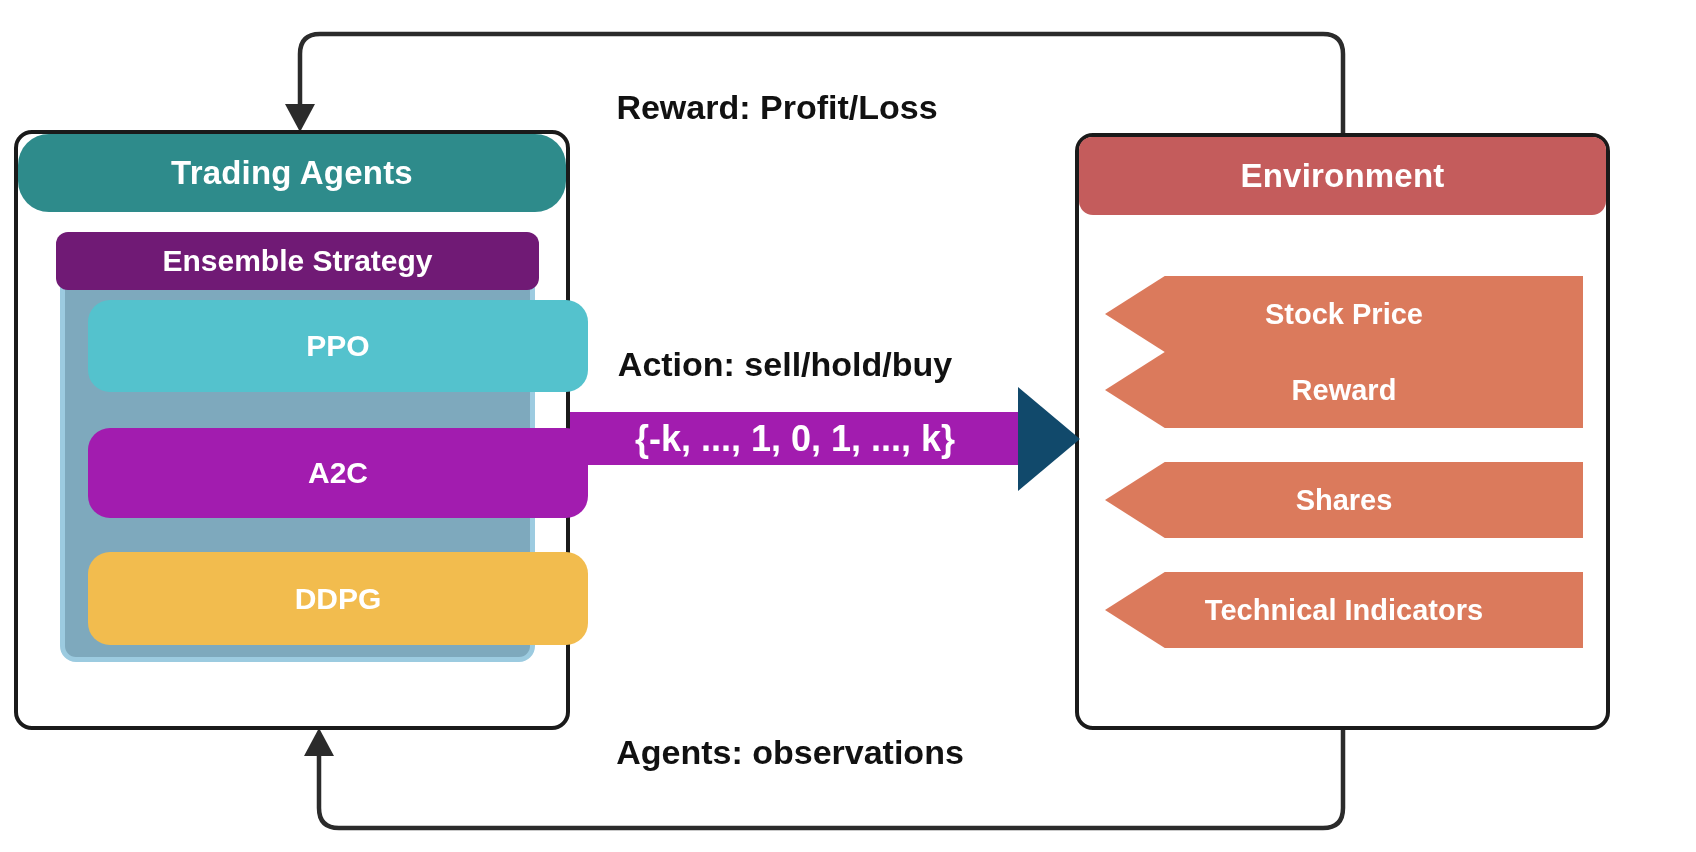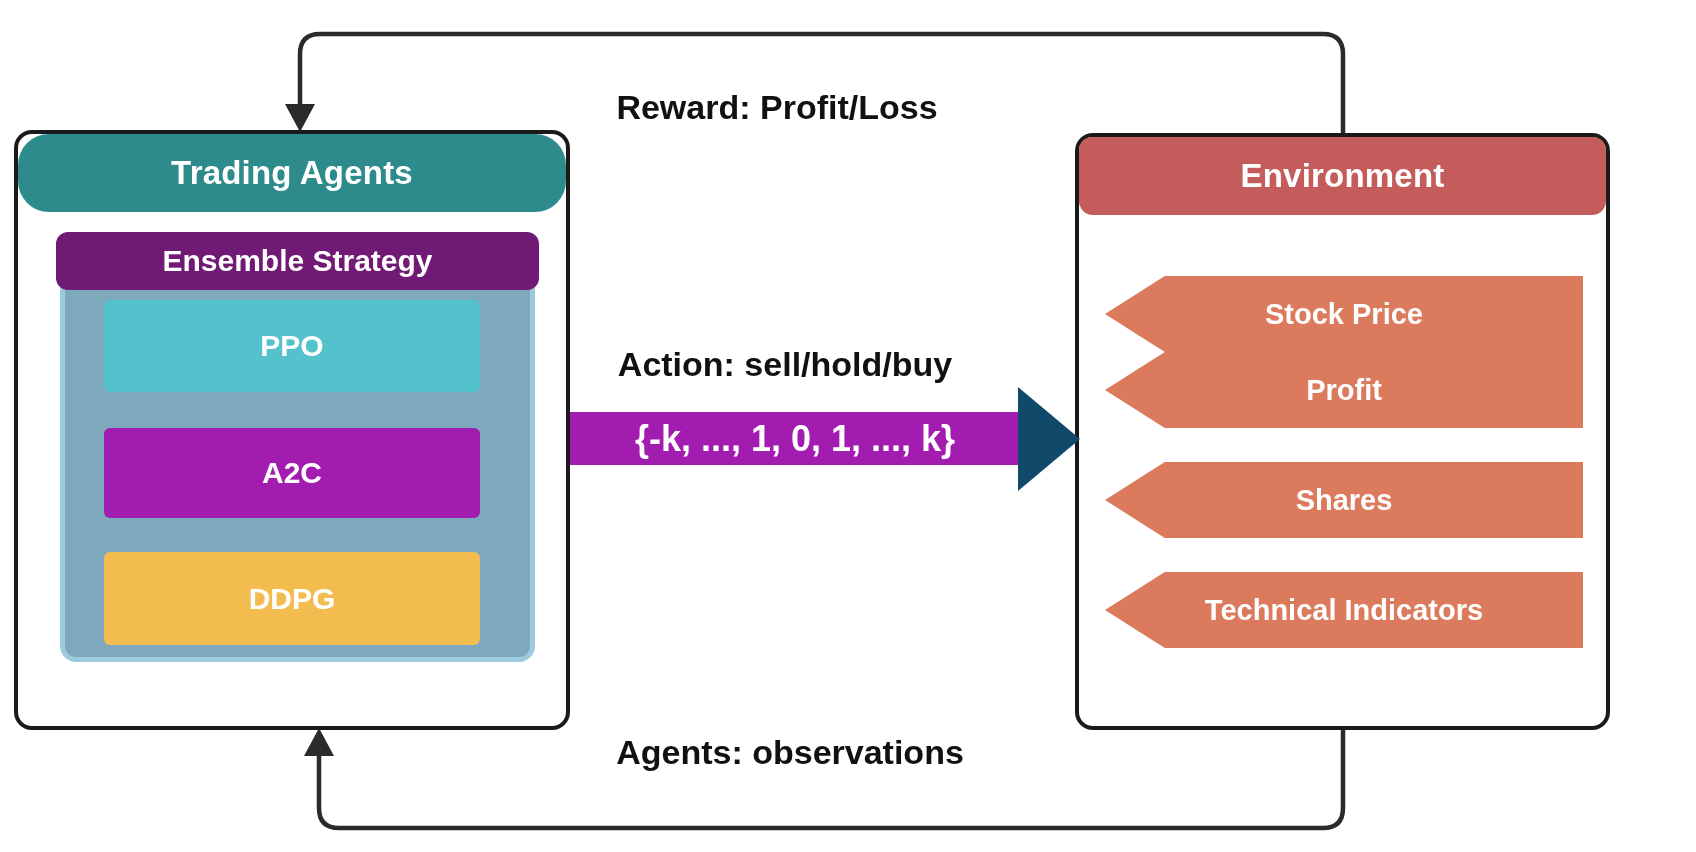--- a/index.html
+++ b/index.html
@@ -20,21 +20,21 @@
   .box-header{position:absolute;left:0;right:0;top:0;height:78px;border-radius:13px 13px 14px 14px;
     display:flex;align-items:center;justify-content:center;color:#ffffff;font-size:33px;font-weight:600;letter-spacing:0.2px;}
   #agents-header{background:#2e8b8b;border-radius:31px;}
   #env-header{background:#c45c5c;}
 
   
   #ensemble-panel{position:absolute;left:42px;top:128px;width:475px;height:400px;background:#7ea9bd;
     border:5px solid #9ccbe0;border-radius:16px;box-sizing:border-box;z-index:3;}
   #ensemble-header{position:absolute;left:38px;top:98px;width:483px;height:58px;background:#701a75;border-radius:12px;
     display:flex;align-items:center;justify-content:center;color:#ffffff;font-size:30px;font-weight:600;z-index:4;}
-  .algo-box{position:absolute;left:86px;width:376px;border-radius:6px;z-index:5;
+  .algo-box{position:absolute;left:70px;width:500px;border-radius:22px;z-index:5;
     display:flex;align-items:center;justify-content:center;color:#ffffff;font-size:30px;font-weight:600;}
   #algo-0{top:166px;height:92px;background:#54c2cd;}
   #algo-1{top:294px;height:90px;background:#a21caf;}
   #algo-2{top:418px;height:93px;background:#f2bc4e;}
 
   
   .obs-arrow{position:absolute;left:26px;width:478px;height:76px;background:#db7a5c;
     clip-path:polygon(0% 50%,12.5% 0%,100% 0%,100% 100%,12.5% 100%);
     display:flex;align-items:center;justify-content:center;color:#ffffff;font-size:29px;font-weight:600;z-index:3;}
   #obs-0{top:103px;margin-top:36px;}
@@ -75,21 +75,21 @@
     <div id="ensemble-panel"></div>
     <div id="ensemble-header">Ensemble Strategy</div>
     <div class="algo-box" id="algo-0">PPO</div>
     <div class="algo-box" id="algo-1">A2C</div>
     <div class="algo-box" id="algo-2">DDPG</div>
   </div>
 
   <div class="outer-box" id="env-box">
     <div class="box-header" id="env-header">Environment</div>
     <div class="obs-arrow" id="obs-0">Stock Price</div>
-    <div class="obs-arrow" id="obs-1">Profit</div>
+    <div class="obs-arrow" id="obs-1">Reward</div>
     <div class="obs-arrow" id="obs-2">Shares</div>
     <div class="obs-arrow" id="obs-3">Technical Indicators</div>
   </div>
 
   <div id="action-arrow-body">{-k, ..., 1, 0, 1, ..., k}</div>
   <div id="action-arrow-head"></div>
 
 </div>
 
 </body></html>

